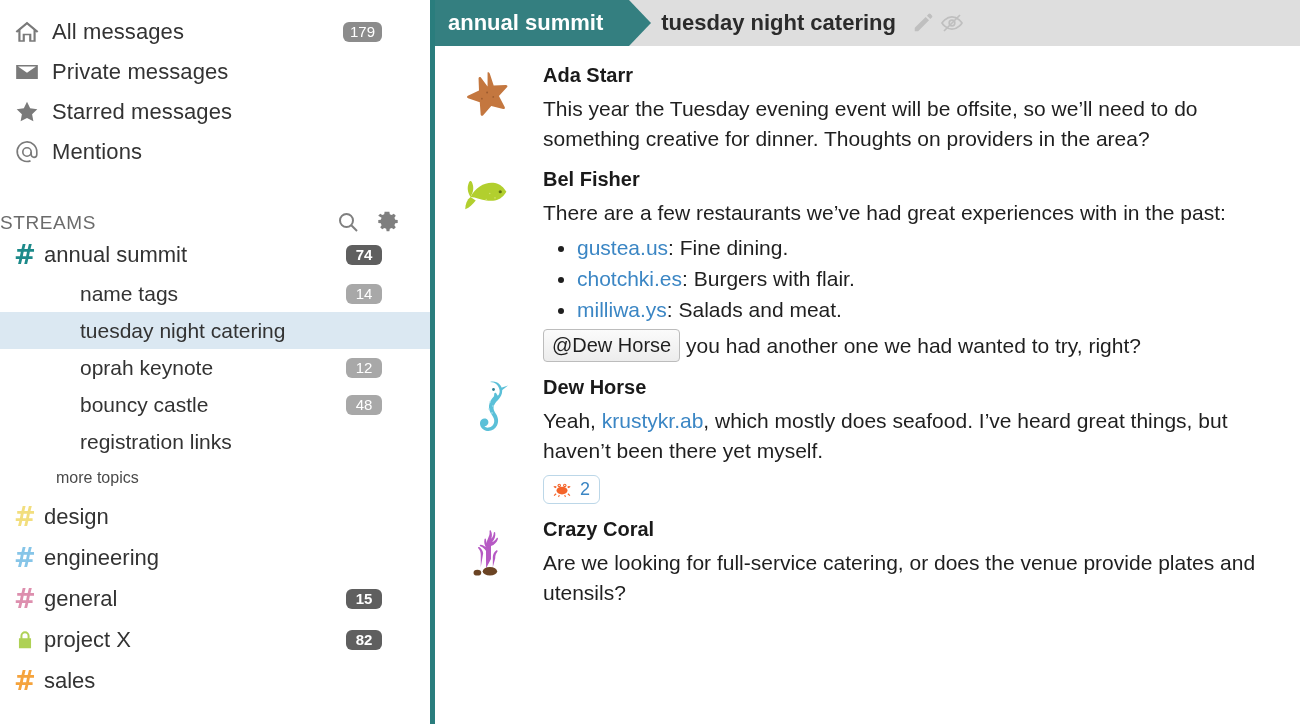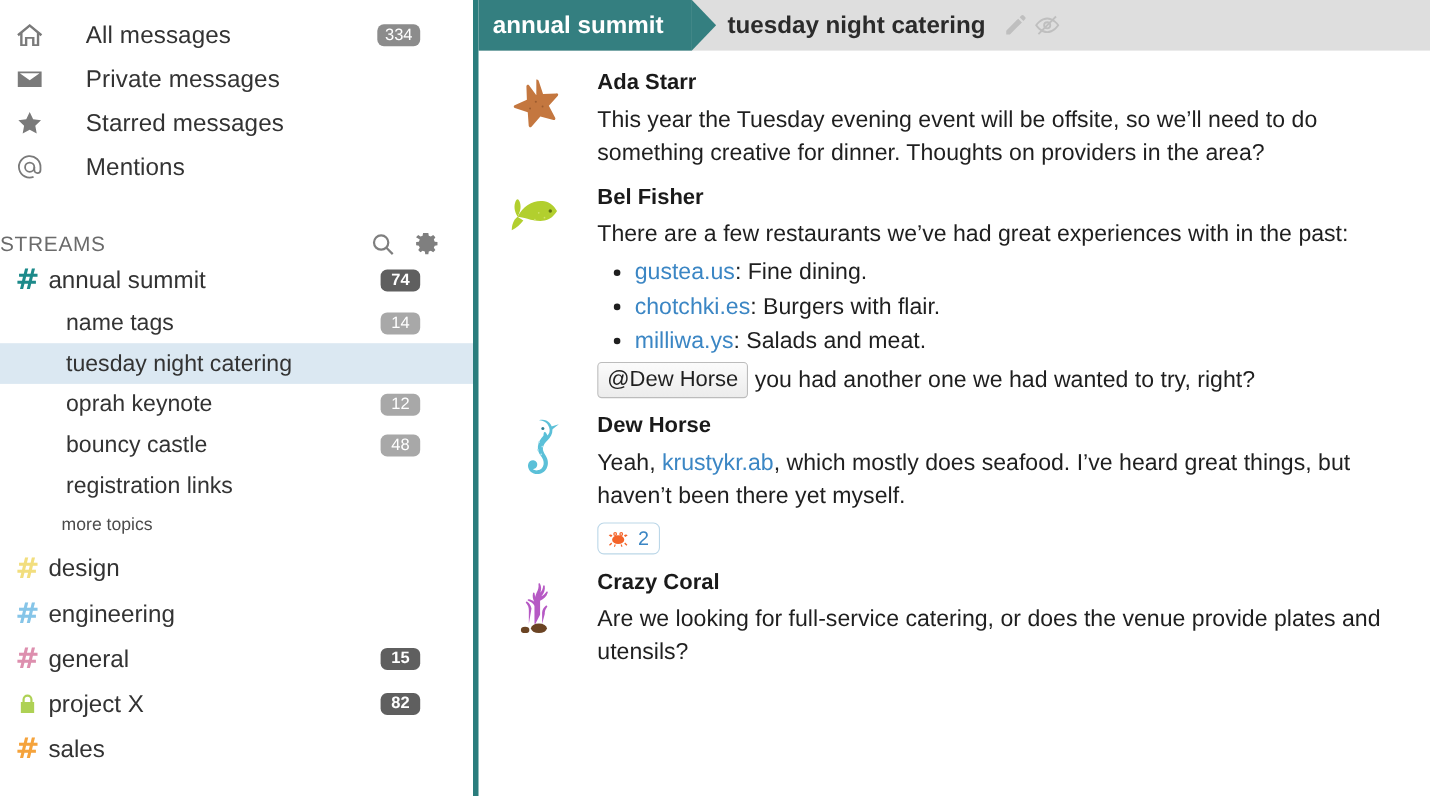--- a/index.html
+++ b/index.html
@@ -28,21 +28,20 @@
     box-sizing: border-box;
     position: relative;
   }
   .nav-row {
     display: flex;
     align-items: center;
     height: 40px;
     padding-left: 12px;
     padding-right: 48px;
     box-sizing: border-box;
-    gap: 26px;
   }
   .nav-icon {
     width: 30px;
     flex: 0 0 30px;
     display: flex;
     align-items: center;
     justify-content: center;
     color: #7a7a7a;
     margin-right: 10px;
   }
@@ -115,21 +114,21 @@
   }
   .stream-name {
     font-size: 22px;
     color: #333333;
     white-space: nowrap;
   }
   .topic-row {
     display: flex;
     align-items: center;
     height: 37px;
-    padding-left: 60px;
+    padding-left: 80px;
     padding-right: 48px;
     box-sizing: border-box;
   }
   .topic-row.selected {
     background: #dbe8f2;
   }
   .topic-name {
     font-size: 21px;
     color: #333333;
     white-space: nowrap;
@@ -289,21 +288,21 @@
 
     <div class="nav-row">
       <span class="nav-icon">
         <svg width="26" height="26" viewBox="0 0 24 24" fill="#7a7a7a">
             <path d="M12 2.5 1.5 11.2l1.3 1.6L4 11.8V21h6v-6h4v6h6v-9.2l1.2 1 1.3-1.6L12 2.5zm0 2.6 6 5v9.4h-2v-6H8v6H6v-9.4l6-5z"></path>
             <path d="M12 3.3 2.6 11l.6.8L12 4.4l8.8 7.4.6-.8L12 3.3z"></path>
           </svg>
       </span>
       <span class="nav-label">All messages</span>
       <span class="spacer"></span>
-      <span class="badge">334</span>
+      <span class="badge">179</span>
     </div>
 
     <div class="nav-row">
       <span class="nav-icon">
         <svg width="26" height="26" viewBox="0 0 24 24" fill="#7a7a7a">
             <path d="M2 5.5h20v13H2v-13zm2 1.7 8 5.6 8-5.6v-.2H4v.2z"></path>
           </svg>
       </span>
       <span class="nav-label">Private messages</span>
     </div>

